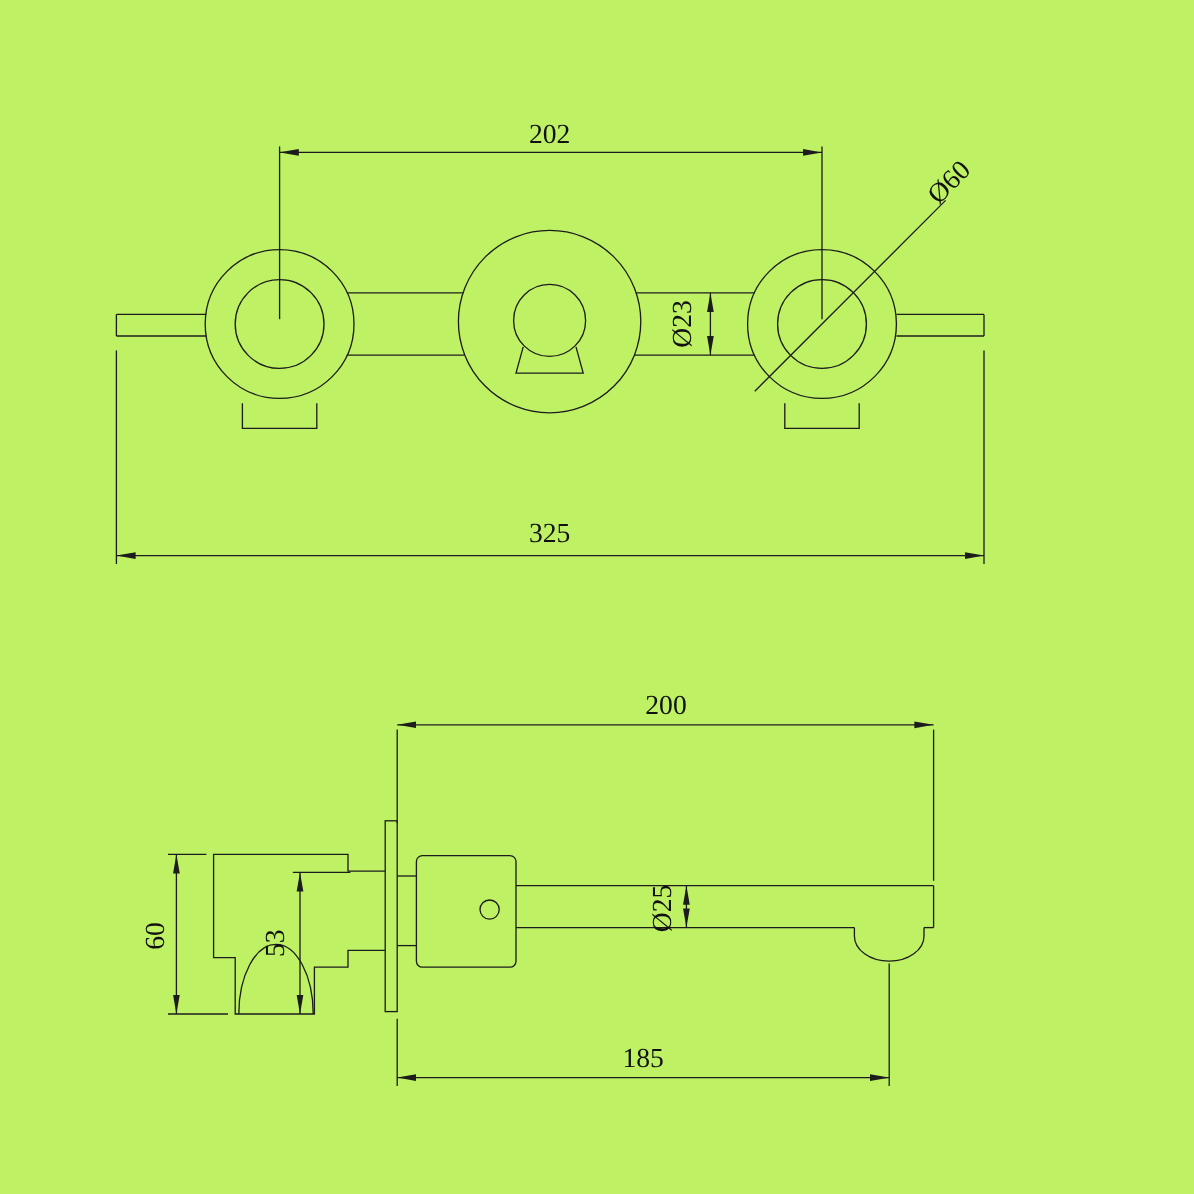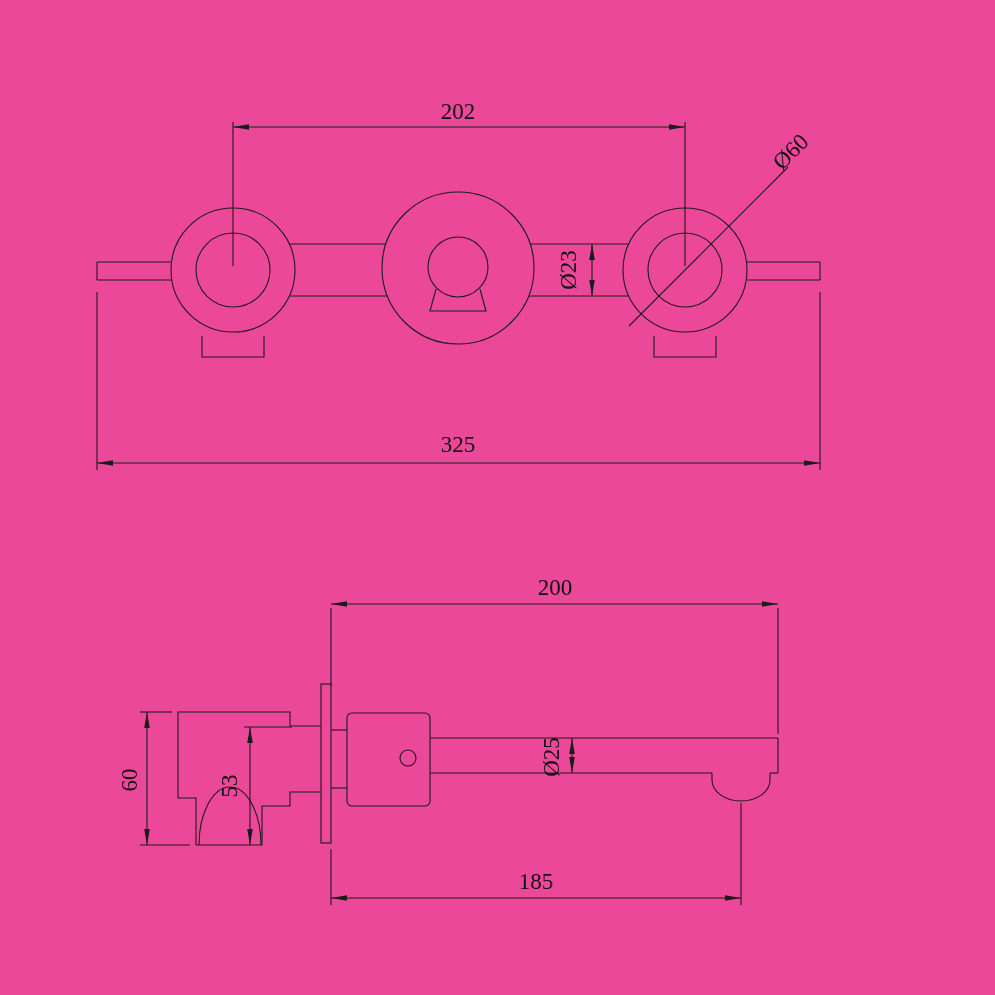--- a/index.html
+++ b/index.html
@@ -3,21 +3,21 @@
 <meta charset="utf-8">
 <style>
   html, body {
     margin: 0;
     padding: 0;
     background: #ffffff;
   }
   .sheet {
     width: 995px;
     height: 995px;
-    background: #ec4899;
+    background: #bef264;
     position: relative;
     overflow: hidden;
   }
   svg { display: block; }
   svg line, svg path, svg circle, svg rect {
     stroke: #1c1c1c;
     stroke-width: 1.1;
     fill: none;
     stroke-linecap: butt;
     stroke-linejoin: miter;

